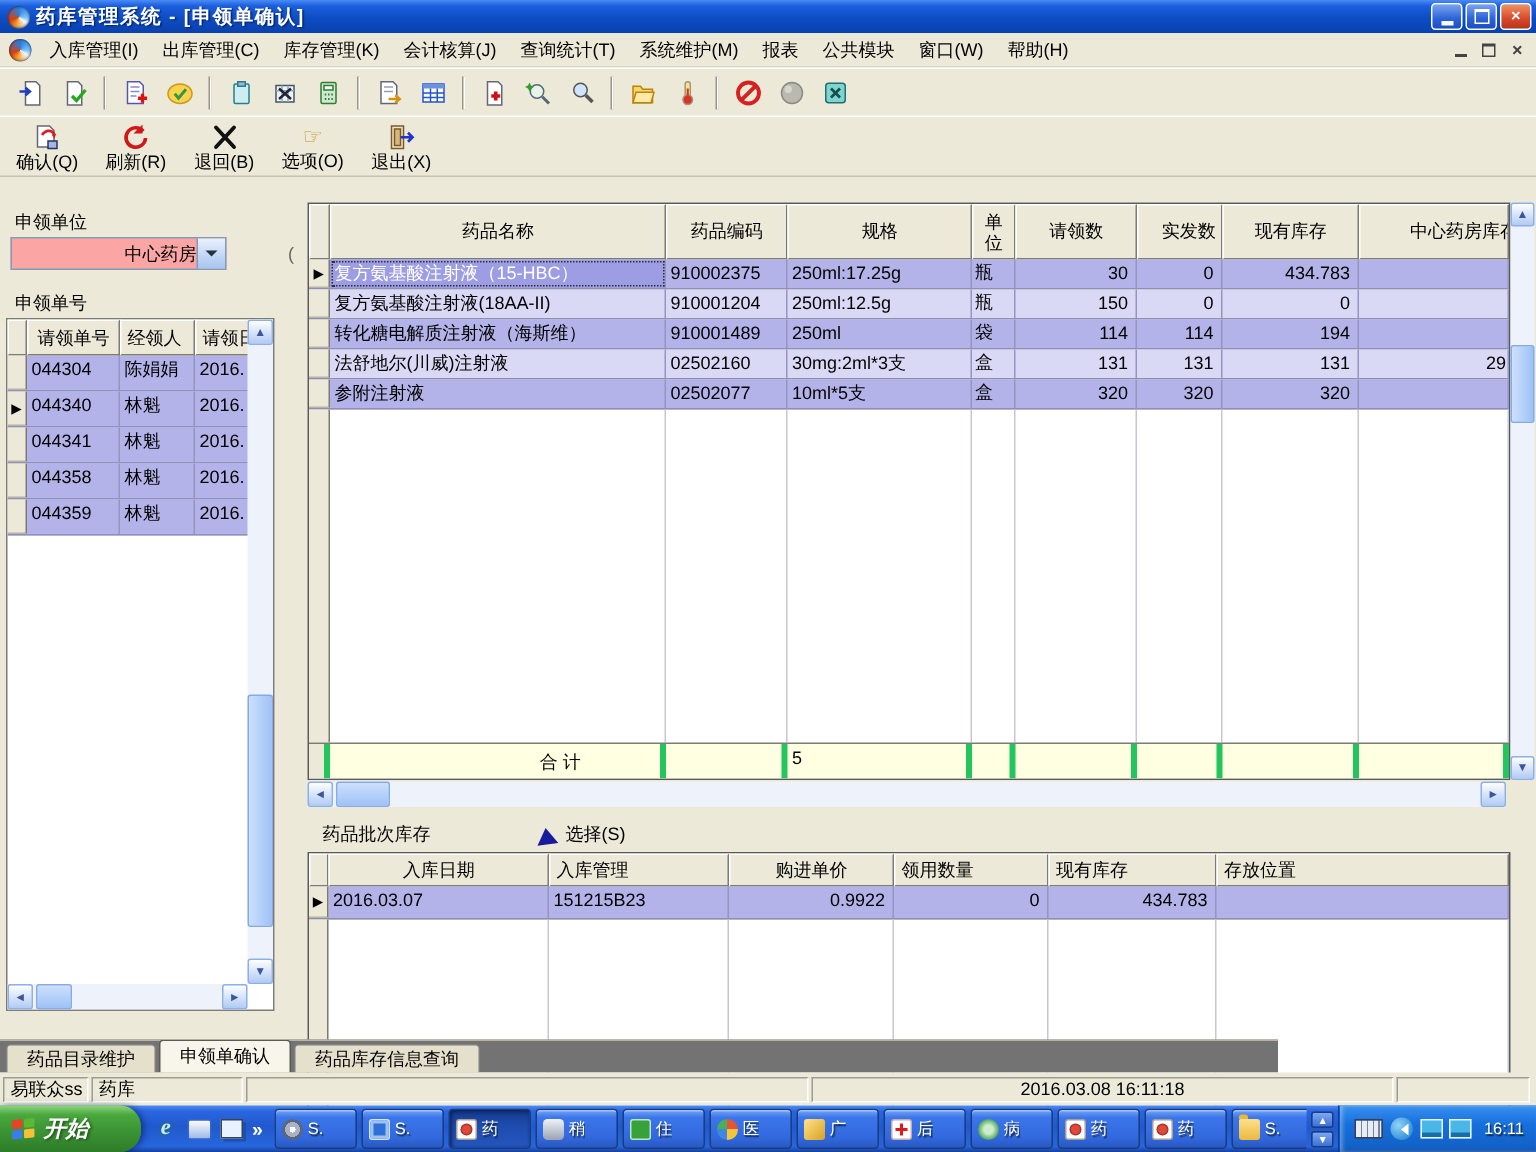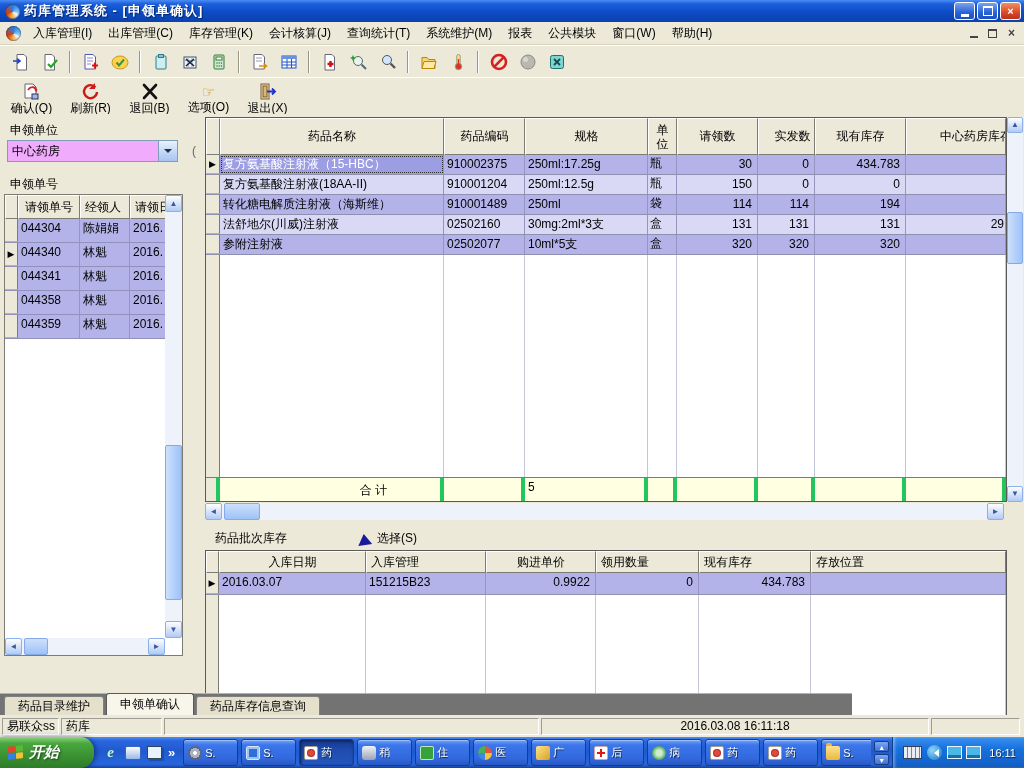--- a/index.html
+++ b/index.html
@@ -35,26 +35,26 @@
     border-top:1px solid #fff;display:flex;align-items:center;padding:0 6px;box-sizing:border-box;}
   .tbtn{width:27px;height:26px;display:flex;align-items:center;justify-content:center;border:1px solid transparent;border-radius:2px;}
   .tsep{width:1px;height:22px;background:#9a9684;border-right:1px solid #fff;margin:0 5px;}
   .toolbar2{position:absolute;left:0;top:77px;width:1024px;height:41px;background:#ece9d8;
     border-top:1px solid #fff;border-bottom:1px solid #c6c2ae;display:flex;align-items:flex-start;padding:1px 2px;box-sizing:border-box;}
   .bigbtn{width:57px;height:37px;display:flex;flex-direction:column;align-items:center;justify-content:center;
     border:1px solid transparent;border-radius:2px;}
   .bigbtn .lbl{font-size:12px;line-height:14px;}
   .hand-glyph{font-size:15px;line-height:16px;color:#c98f14;}
   
-  .client{position:absolute;left:0;top:114px;width:1024px;height:575px;background:#ece9d8;}
+  .client{position:absolute;left:0;top:132px;width:1024px;height:575px;background:#ece9d8;}
   .flabel{position:absolute;font-size:12px;}
   .stray{position:absolute;left:192px;top:30px;color:#666;}
   
-  .combo{position:absolute;left:7px;top:26px;width:171px;height:22px;background:#f0abfc;
-    border:1px solid #7f9db9;box-sizing:border-box;display:flex;align-items:center;}
+  .combo{position:absolute;left:7px;top:26px;width:144px;height:22px;background:#fca5a5;
+    border:1px solid #7f9db9;box-sizing:border-box;display:flex;align-items:center;text-align:right;}
   .combo .val{flex:1;padding-left:4px;white-space:nowrap;overflow:hidden;}
   .combo-btn{width:18px;height:100%;flex:none;border-left:1px solid #7f9db9;
     background:linear-gradient(180deg,#e9f1fd,#c0d6f6 60%,#a8c4ef);display:flex;align-items:center;justify-content:center;}
   .combo-btn .arr{width:0;height:0;border:4px solid transparent;border-top-color:#234;margin-top:4px;}
   
   .hcell{background:#ece9d8;border-right:1px solid #7c7c74;border-bottom:1px solid #7c7c74;
     border-top:1px solid #fff;border-left:1px solid #fff;box-sizing:border-box;
     display:flex;align-items:center;justify-content:center;text-align:center;overflow:hidden;white-space:nowrap;}
   .cell{box-sizing:border-box;border-right:1px solid #9595c0;padding:1px 3px;overflow:hidden;
     white-space:nowrap;line-height:16px;}

